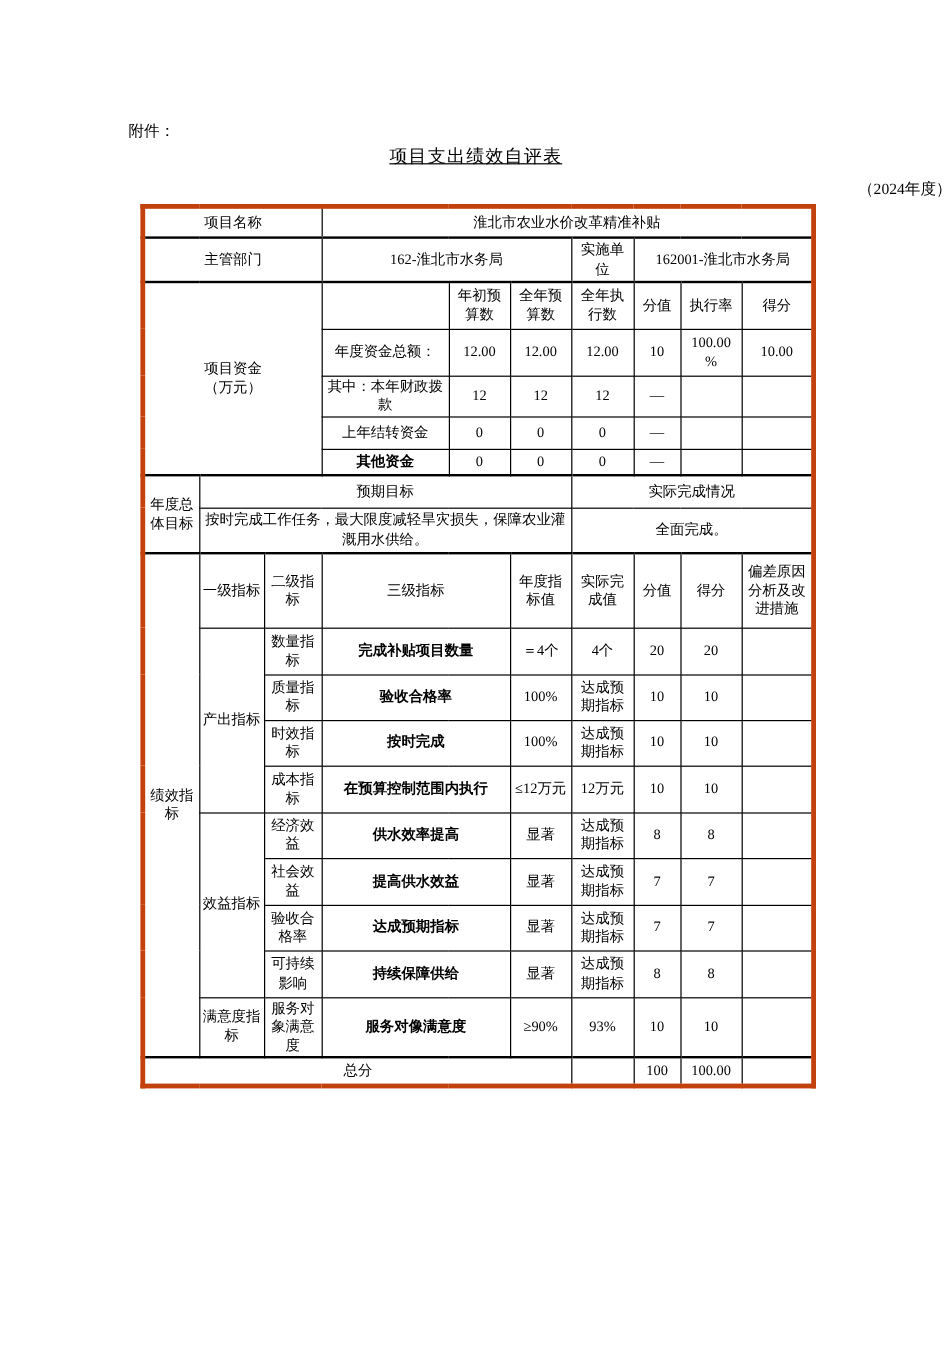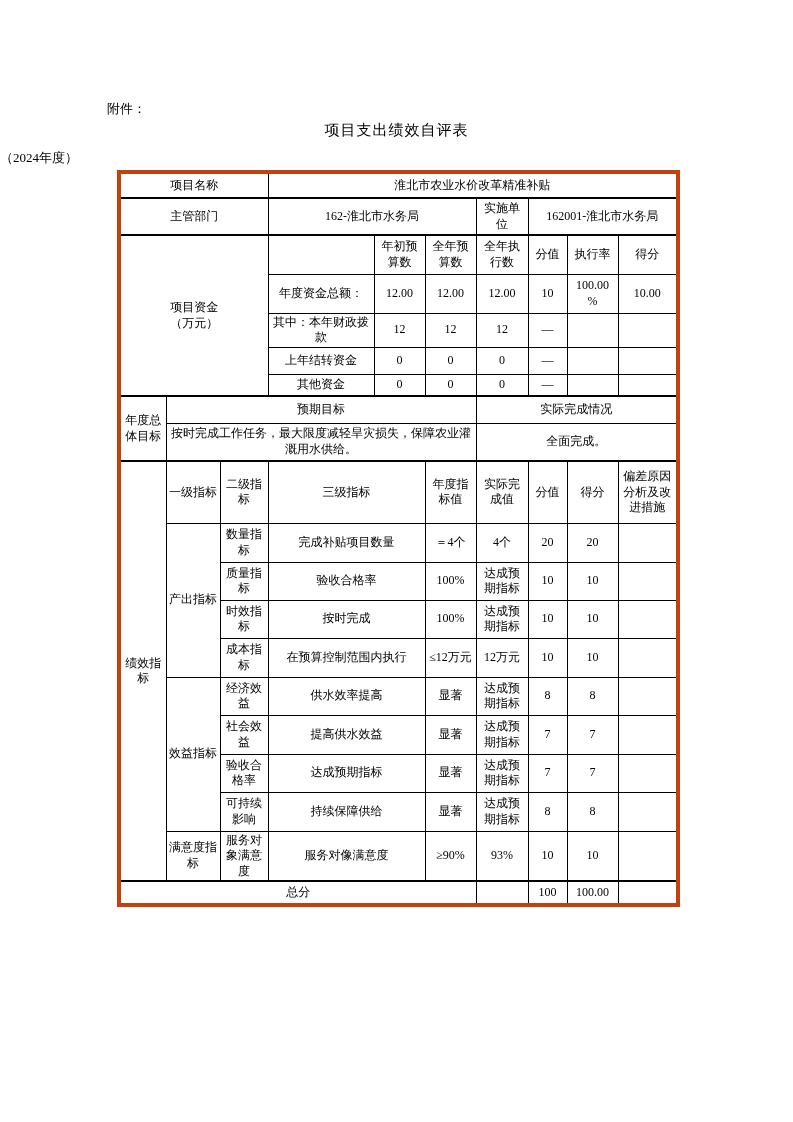--- a/index.html
+++ b/index.html
@@ -8,46 +8,46 @@
     position: relative;
     font-family: "Liberation Serif", "DejaVu Serif", serif;
     color: #000;
   }
   .attachment {
     position: absolute; left: 107px; top: 100px;
     font-size: 13px;
   }
   .doc-title {
     position: absolute; left: 0; top: 121px; width: 793px;
-    text-align: center; font-size: 15px; letter-spacing: 1px;
+    text-align: center; font-size: 15px; letter-spacing: 1px; text-decoration: underline;
   }
   .doc-subtitle {
     position: absolute; left: 0; top: 149px; width: 793px;
-    text-align: left; font-size: 13px;
+    text-align: right; font-size: 13px;
   }
   table.main {
     position: absolute; left: 117px; top: 170px;
     width: 559px;
     border-collapse: collapse;
     table-layout: fixed;
     border: 4px solid #c2410c;
     font-size: 12px;
   }
   table.main td {
     border: 1px solid #000;
     text-align: center;
     vertical-align: middle;
     padding: 1px 2px;
     line-height: 1.3;
     white-space: pre-line;
     overflow: hidden;
     word-break: break-all;
   }
   tr.ht > td { border-top-width: 2px; }
-  td.lt { text-align: left; }
+  td.lt { text-align: left; font-weight: bold; }
   td.p4 { padding-left: 4px; padding-right: 2px; }
   td.p6 { padding-left: 6px; padding-right: 6px; }
   td.p8 { padding-left: 8px; padding-right: 8px; margin-left: 40px; }
 </style>
 </head>
 <body>
 
 <div class="attachment">附件：</div>
 <div class="doc-title">项目支出绩效自评表</div>
 <div class="doc-subtitle">（2024年度）</div>

